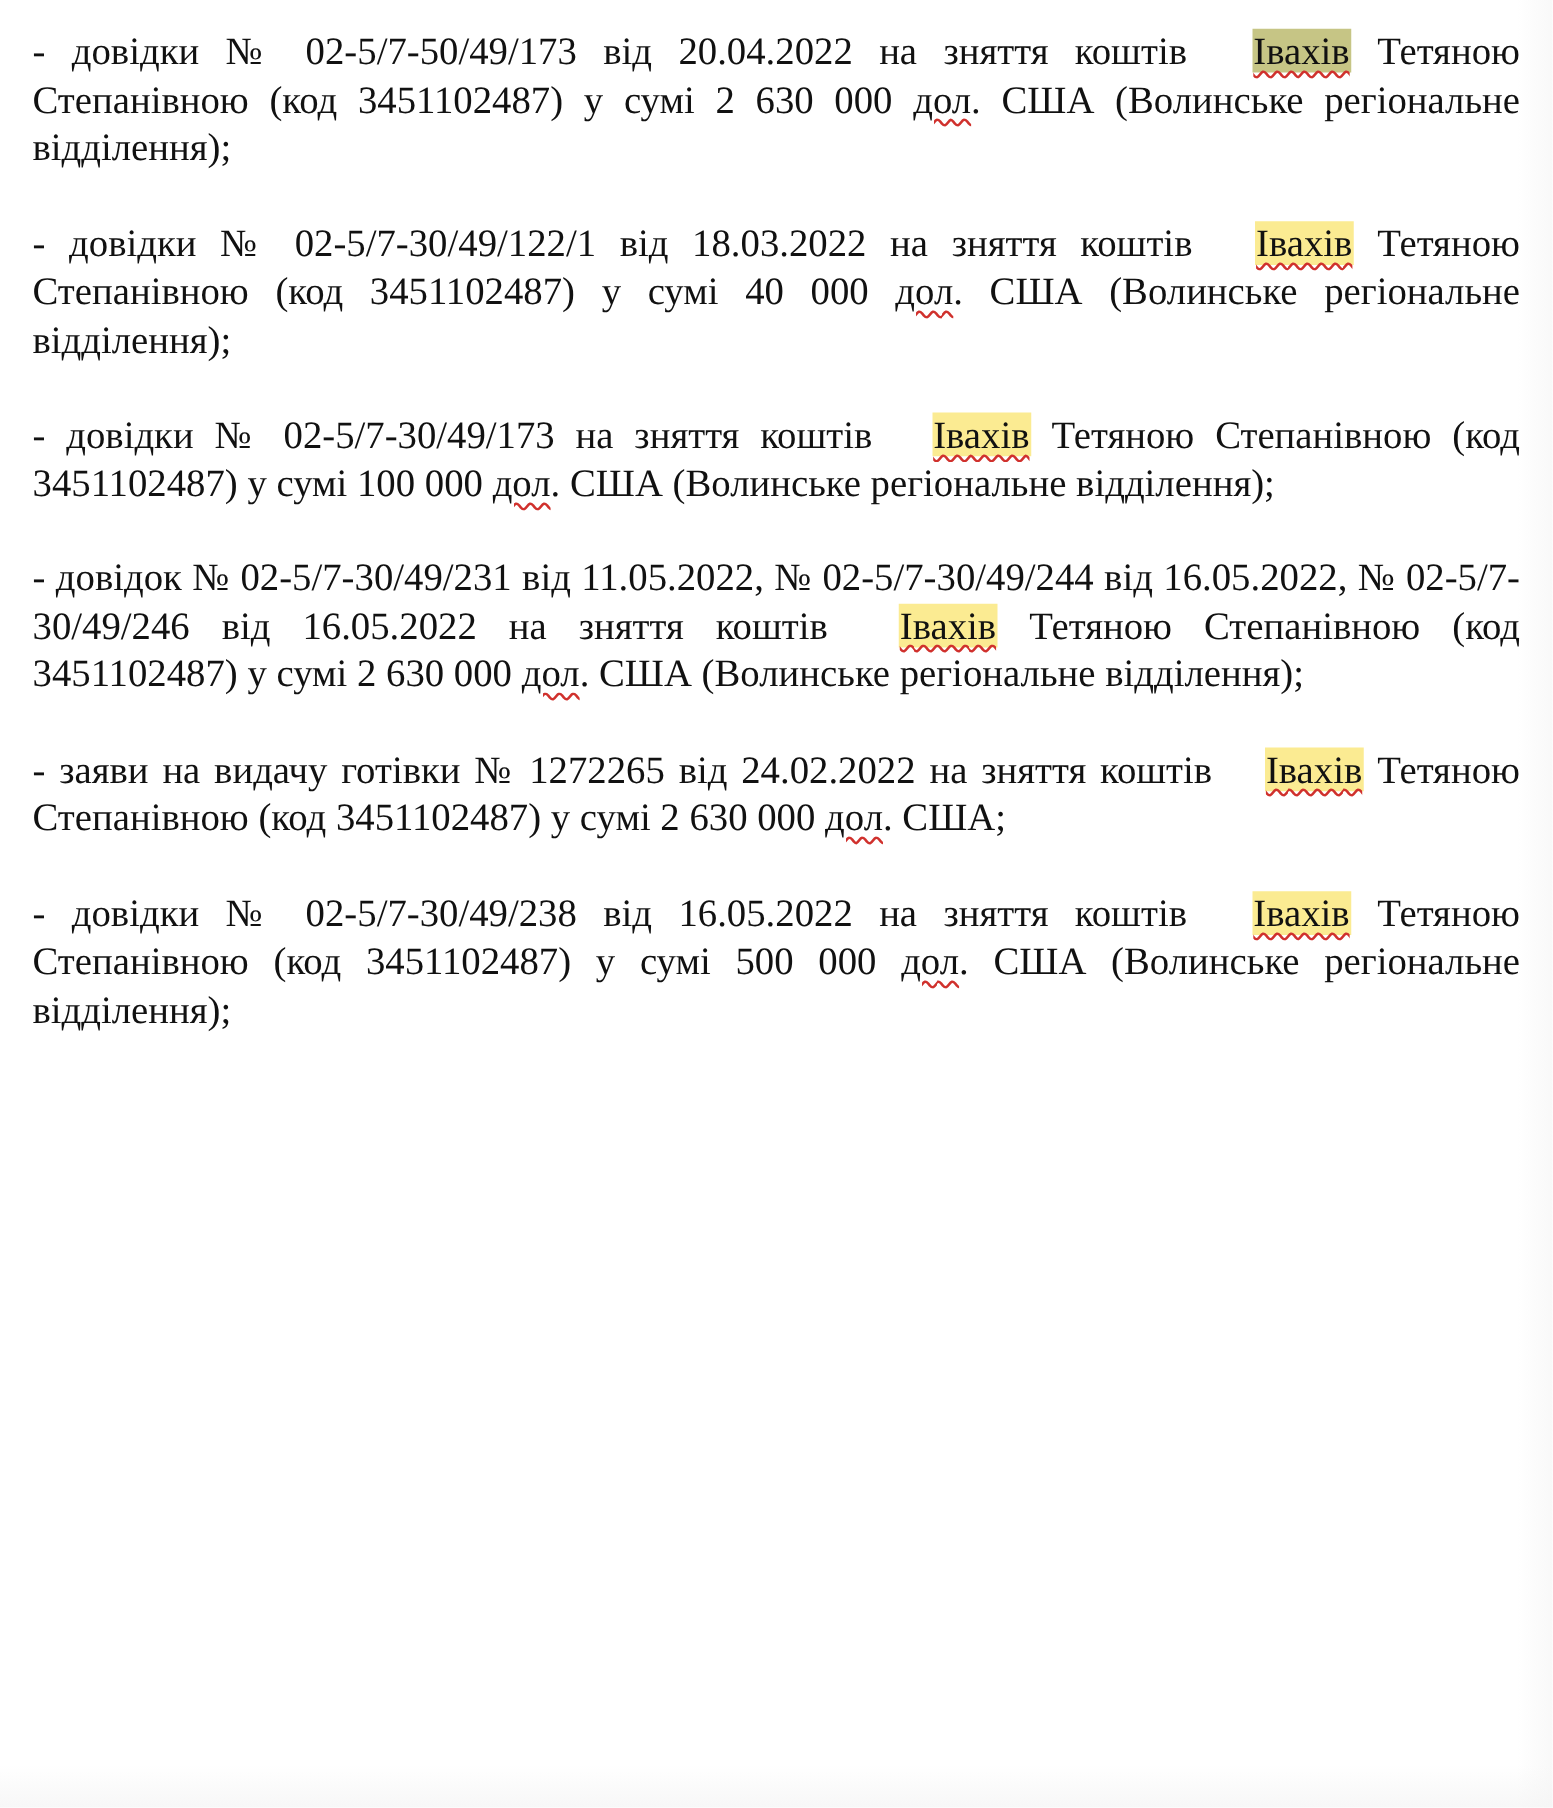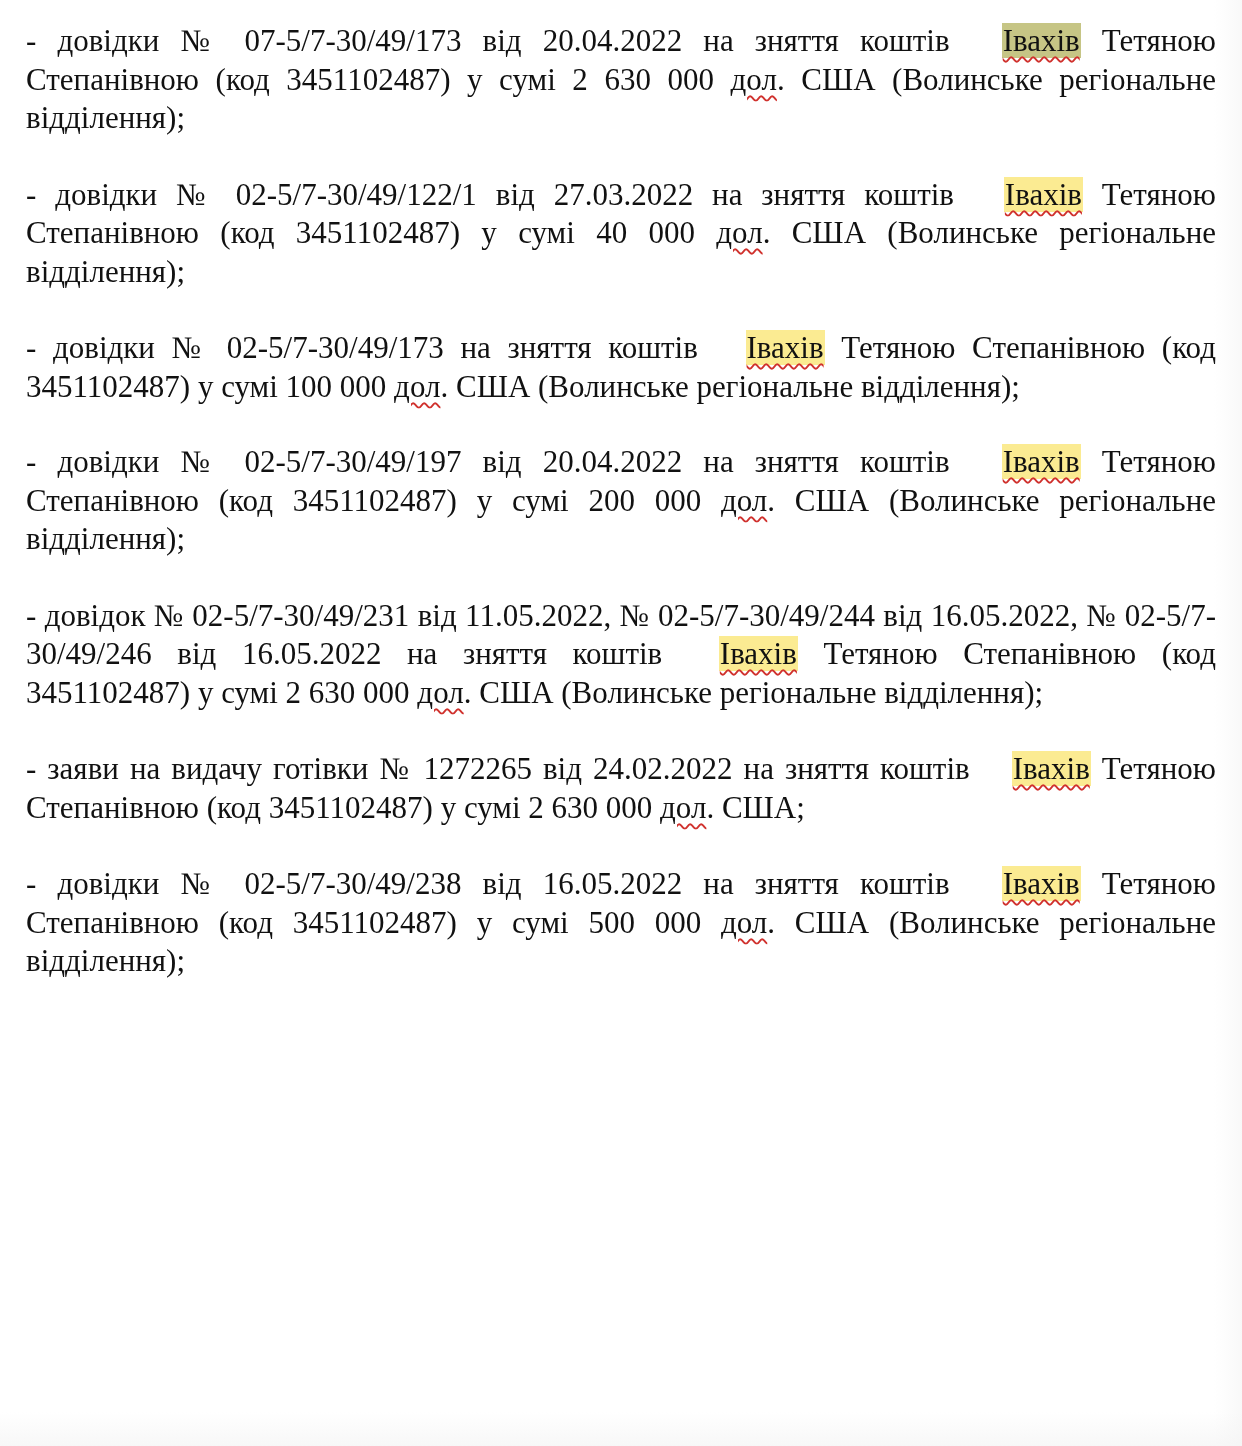--- a/index.html
+++ b/index.html
@@ -64,27 +64,26 @@
       height: 34px;
       background: linear-gradient(to bottom, rgba(255,255,255,0), rgba(244,244,244,0.7));
       pointer-events: none;
     }
   </style>
 </head>
 <body>
 
 <div class="page">
 
-  <p class="para"><span>- довідки № 07-5/7-30/49/173 від 20.04.2022 на зняття коштів </span><span class="hl selected">Івахів</span><span> Тетяною Степанівною (код 3451102487) у сумі 2 630 000 </span><span class="sq">дол</span><span>. США (Волинське регіональне відділення);</span></p>
+  <p class="para"><span>- довідки № 02-5/7-50/49/173 від 20.04.2022 на зняття коштів </span><span class="hl selected">Івахів</span><span> Тетяною Степанівною (код 3451102487) у сумі 2 630 000 </span><span class="sq">дол</span><span>. США (Волинське регіональне відділення);</span></p>
 
-  <p class="para"><span>- довідки № 02-5/7-30/49/122/1 від 27.03.2022 на зняття коштів </span><span class="hl">Івахів</span><span> Тетяною Степанівною (код 3451102487) у сумі 40 000 </span><span class="sq">дол</span><span>. США (Волинське регіональне відділення);</span></p>
+  <p class="para"><span>- довідки № 02-5/7-30/49/122/1 від 18.03.2022 на зняття коштів </span><span class="hl">Івахів</span><span> Тетяною Степанівною (код 3451102487) у сумі 40 000 </span><span class="sq">дол</span><span>. США (Волинське регіональне відділення);</span></p>
 
   <p class="para p3"><span>- довідки № 02-5/7-30/49/173 на зняття коштів </span><span class="hl">Івахів</span><span> Тетяною Степанівною (код 3451102487) у сумі 100 000 </span><span class="sq">дол</span><span>. США (Волинське регіональне відділення);</span></p>
 
-  <p class="para"><span>- довідки № 02-5/7-30/49/197 від 20.04.2022 на зняття коштів </span><span class="hl">Івахів</span><span> Тетяною Степанівною (код 3451102487) у сумі 200 000 </span><span class="sq">дол</span><span>. США (Волинське регіональне відділення);</span></p>
 
 
 
   <p class="para"><span>- довідок № 02-5/7-30/49/231 від 11.05.2022, № 02-5/7-30/49/244 від 16.05.2022, № 02-5/7-30/49/246 від 16.05.2022 на зняття коштів </span><span class="hl">Івахів</span><span> Тетяною Степанівною (код 3451102487) у сумі 2 630 000 </span><span class="sq">дол</span><span>. США (Волинське регіональне відділення);</span></p>
 
   <p class="para"><span>- заяви на видачу готівки № 1272265 від 24.02.2022 на зняття коштів </span><span class="hl">Івахів</span><span> Тетяною Степанівною (код 3451102487) у сумі 2 630 000 </span><span class="sq">дол</span><span>. США;</span></p>
 
   <p class="para"><span>- довідки № 02-5/7-30/49/238 від 16.05.2022 на зняття коштів </span><span class="hl">Івахів</span><span> Тетяною Степанівною (код 3451102487) у сумі 500 000 </span><span class="sq">дол</span><span>. США (Волинське регіональне відділення);</span></p>
 
 

